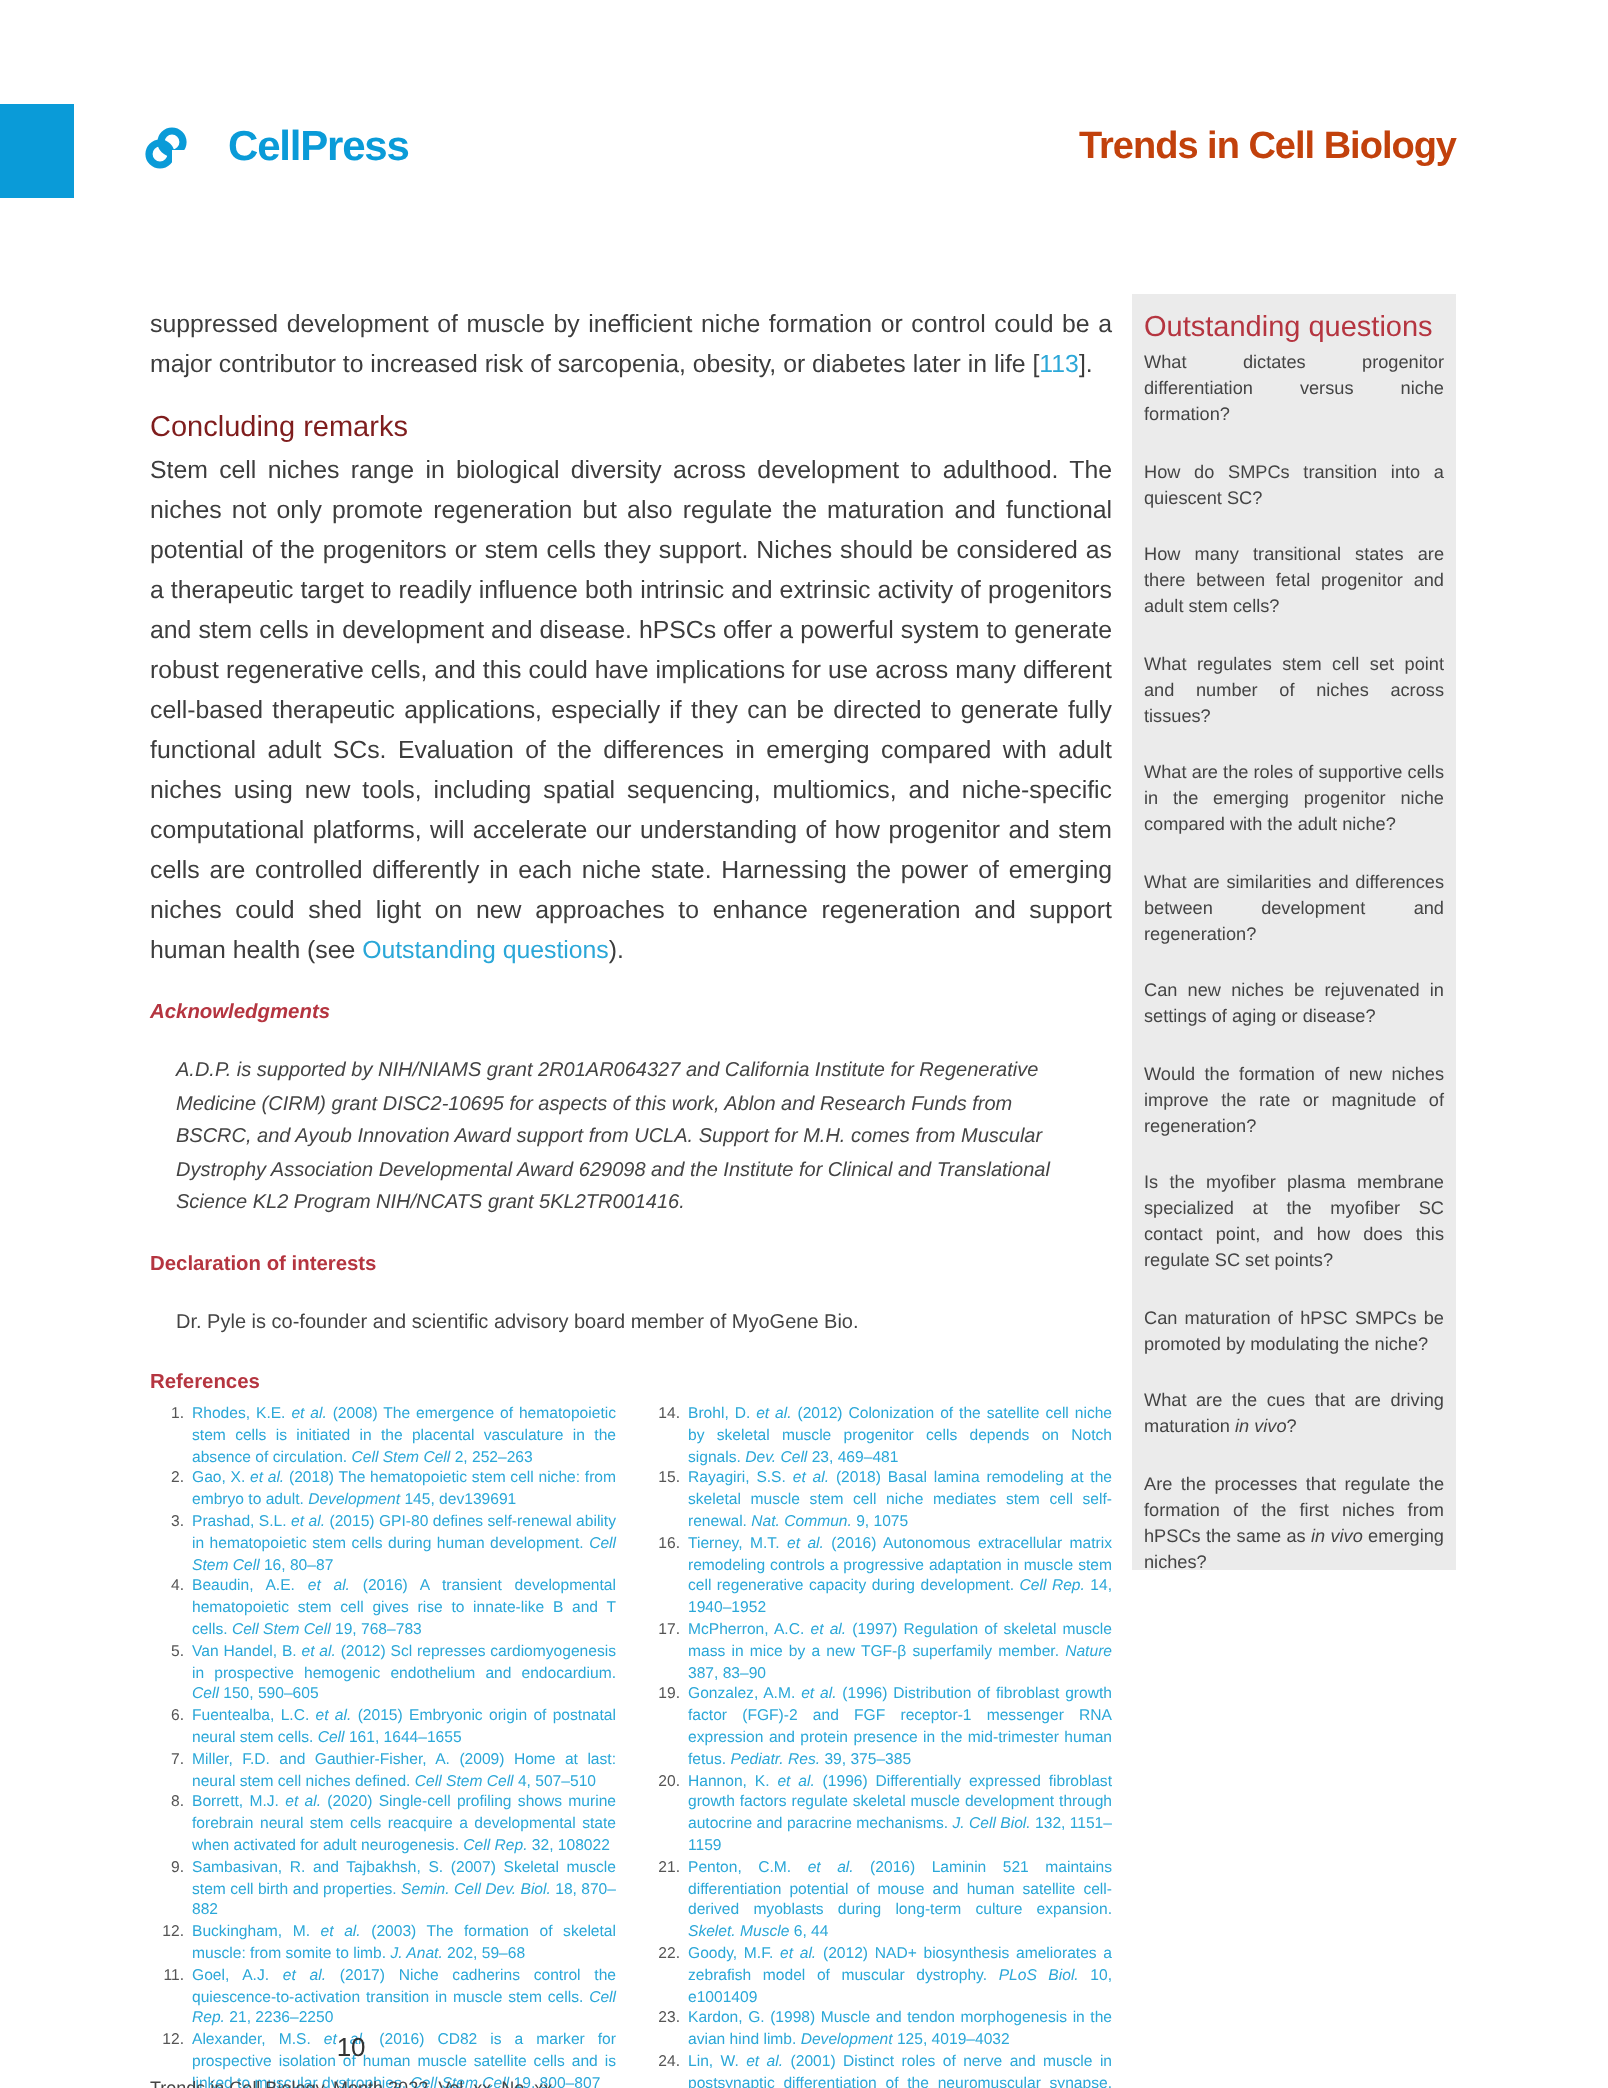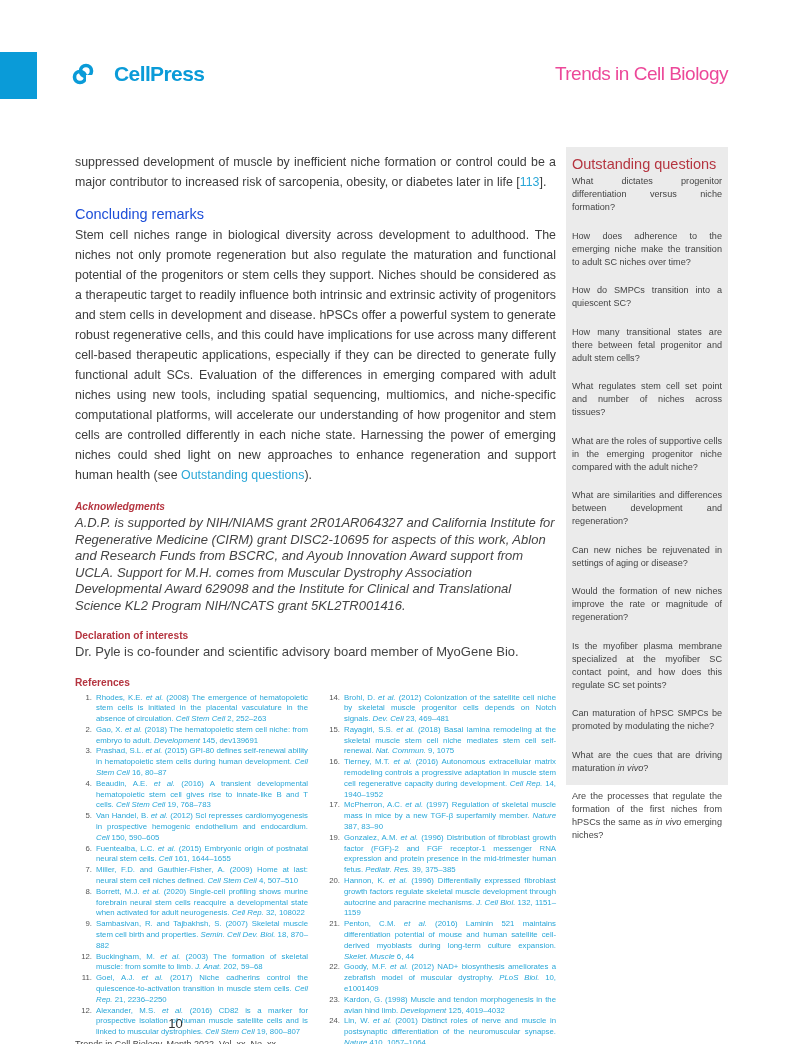--- a/index.html
+++ b/index.html
@@ -3,29 +3,29 @@
 <meta charset="utf-8">
 <style>
   html, body { margin: 0; padding: 0; background: #ffffff; }
   body { width: 804px; height: 1044px; position: relative; overflow: hidden;
          font-family: "Liberation Sans", sans-serif; color: #3a3a3a; }
 
   .side-tab { position: absolute; left: 0; top: 52px; width: 37px; height: 47px; background: #0a9bd8; }
   .logo { position: absolute; left: 72px; top: 62px; display: flex; align-items: center; gap: 20px; }
   .logo-mark { width: 22px; height: 22px; }
   .logo-text { font-size: 21px; font-weight: bold; color: #0a9bd8; letter-spacing: -0.6px; }
-  .journal { position: absolute; right: 76px; top: 63px; font-size: 19px; font-weight: normal;
-             color: #ec4899; letter-spacing: -0.5px; }
+  .journal { position: absolute; right: 76px; top: 63px; font-size: 19px; font-weight: bold;
+             color: #c2410c; letter-spacing: -0.5px; }
 
   .main { position: absolute; left: 75px; top: 152px; width: 481px; }
   .body-text { font-size: 12.4px; line-height: 20px; text-align: justify; margin: 0; color: #3d3d3d; }
   .link { color: #2aa7d8; }
-  .sec-h { color: #1d4ed8; font-size: 14.5px; margin: 11px 0 0 0; font-weight: normal; line-height: 22px; }
+  .sec-h { color: #7f1d1d; font-size: 14.5px; margin: 11px 0 0 0; font-weight: normal; line-height: 22px; }
   .sub-h { color: #b53540; font-size: 10.2px; font-weight: bold; margin: 0; line-height: 16px; }
-  .small-text { font-size: 13px; line-height: 16.5px; margin: 0; color: #444; }
+  .small-text { font-size: 10px; line-height: 16.5px; margin: 13px; color: #444; }
   .ack { margin-top: 14px; font-style: italic; }
   .decl { margin-top: 14px; }
   .refs { margin-top: 14px; }
 
   .ref-cols { display: flex; justify-content: space-between; margin-top: 2px; }
   .ref-col { width: 233px; list-style: none; padding: 0; margin: 0; }
   .ref-item { display: flex; font-size: 7.8px; line-height: 10.8px; color: #2aa7d8; text-align: justify; }
   .ref-num { width: 17px; flex: none; text-align: right; padding-right: 4px; color: #555; }
   .ref-text { flex: 1; }
   .ref-text i { font-style: italic; }
@@ -167,21 +167,20 @@
           </li>
         </ul>
     </div>
   </div>
 </div>
 
 <aside class="oq-box">
   <h2 class="oq-title">Outstanding questions</h2>
   <div id="oq-list">
       <p class="oq-item"><span>What dictates progenitor differentiation versus niche formation?</span><i></i><span></span></p>
-      <p class="oq-item"><span>How does adherence to the emerging niche make the transition to adult SC niches over time?</span><i></i><span></span></p>
       <p class="oq-item"><span>How do SMPCs transition into a quiescent SC?</span><i></i><span></span></p>
       <p class="oq-item"><span>How many transitional states are there between fetal progenitor and adult stem cells?</span><i></i><span></span></p>
       <p class="oq-item"><span>What regulates stem cell set point and number of niches across tissues?</span><i></i><span></span></p>
       <p class="oq-item"><span>What are the roles of supportive cells in the emerging progenitor niche compared with the adult niche?</span><i></i><span></span></p>
       <p class="oq-item"><span>What are similarities and differences between development and regeneration?</span><i></i><span></span></p>
       <p class="oq-item"><span>Can new niches be rejuvenated in settings of aging or disease?</span><i></i><span></span></p>
       <p class="oq-item"><span>Would the formation of new niches improve the rate or magnitude of regeneration?</span><i></i><span></span></p>
       <p class="oq-item"><span>Is the myofiber plasma membrane specialized at the myofiber SC contact point, and how does this regulate SC set points?</span><i></i><span></span></p>
       <p class="oq-item"><span>Can maturation of hPSC SMPCs be promoted by modulating the niche?</span><i></i><span></span></p>
       <p class="oq-item"><span>What are the cues that are driving maturation </span><i>in vivo</i><span>?</span></p>

